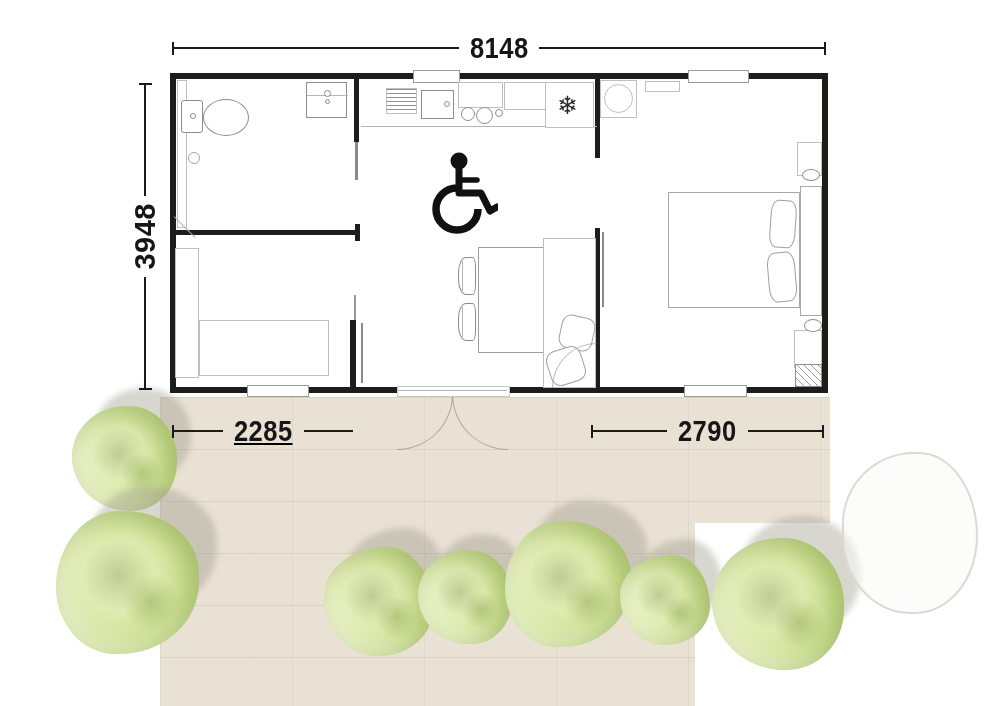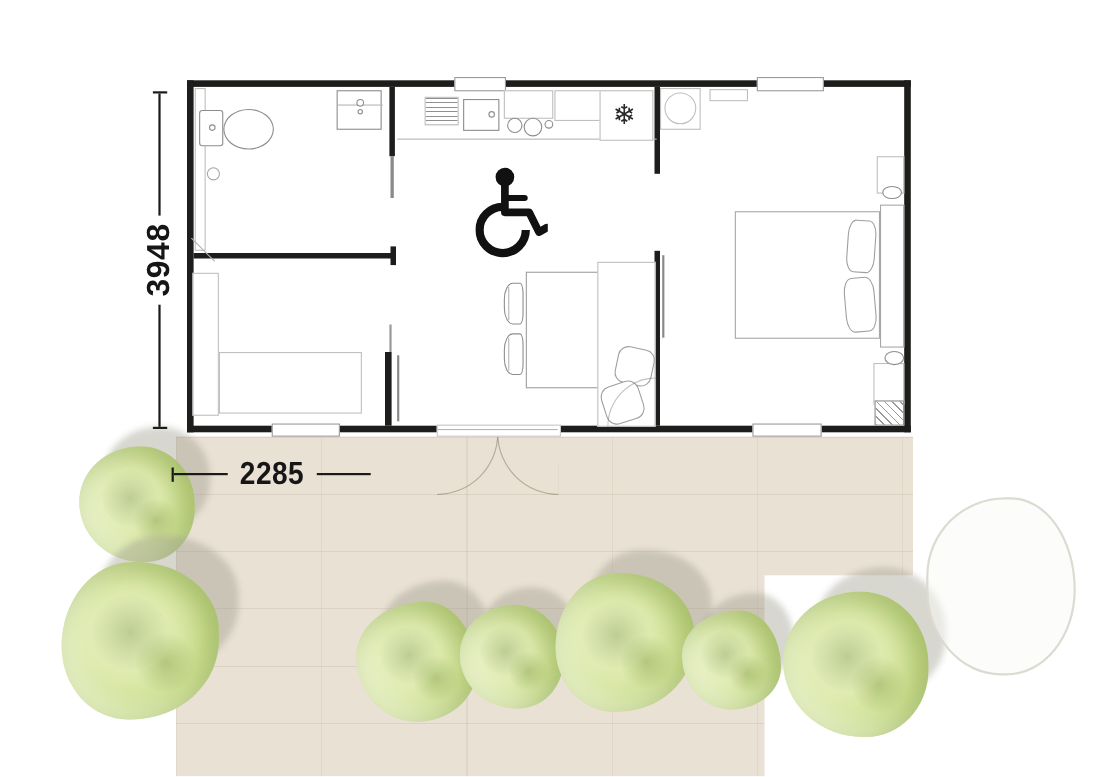--- a/index.html
+++ b/index.html
@@ -96,34 +96,48 @@
         <div class="tr-b r1" style="left:0;top:6%;width:94%;height:94%;"></div>
         <div class="tr-d r1" style="left:18%;top:25%;width:46%;height:46%;"></div>
         <div class="tr-d r1" style="left:44%;top:48%;width:36%;height:36%;"></div>
       </div>
     </div>
   <div class="ghost" style="left:842px;top:452px;width:132px;height:158px;"></div>
 
   <div class="arc" style="left:397px;top:394px;width:56px;height:56px;border-right:1.5px solid rgba(125,115,95,.5);border-bottom:1.5px solid rgba(125,115,95,.5);border-radius:0 0 100% 0;"></div>
   <div class="arc" style="left:452px;top:394px;width:56px;height:56px;border-left:1.5px solid rgba(125,115,95,.5);border-bottom:1.5px solid rgba(125,115,95,.5);border-radius:0 0 0 100%;"></div>
 
+  <div class="dim" style="left:172px;top:33px;width:654px;height:30px;">
+    <span class="tickv"></span>
+    <span class="lineh"></span>
+    <span class="dimlbl">8148</span>
+    <span class="lineh"></span>
+    <span class="tickv"></span>
+  </div>
 
   <div class="dim dim-col" style="left:138px;top:83px;width:14px;height:307px;">
     <span class="tickh"></span>
     <span class="linev"></span>
     <span class="dimlbl dimlbl-v">3948</span>
     <span class="linev"></span>
     <span class="tickh"></span>
   </div>
 
-  <div class="dim" style="left:156px;top:416px;width:181px;height:30px;">
+  <div class="dim" style="left:172px;top:416px;width:181px;height:30px;text-decoration:underline;">
     <span class="tickv"></span>
     <span class="lineh"></span>
     <span class="dimlbl">2285</span>
     <span class="lineh"></span>
+  </div>
+  <div class="dim" style="left:591px;top:416px;width:233px;height:30px;">
+    <span class="tickv"></span>
+    <span class="lineh"></span>
+    <span class="dimlbl">2790</span>
+    <span class="lineh"></span>
+    <span class="tickv"></span>
   </div>
 
   <div class="plan">
 
     <div class="wall" style="left:0;top:0;width:658px;height:6px;"></div>
     <div class="wall" style="left:0;top:314px;width:658px;height:6px;"></div>
     <div class="wall" style="left:0;top:0;width:6px;height:320px;"></div>
     <div class="wall" style="left:652px;top:0;width:6px;height:320px;"></div>
 
     <div class="win" style="left:243px;top:-3px;width:45px;height:11px;"></div>

